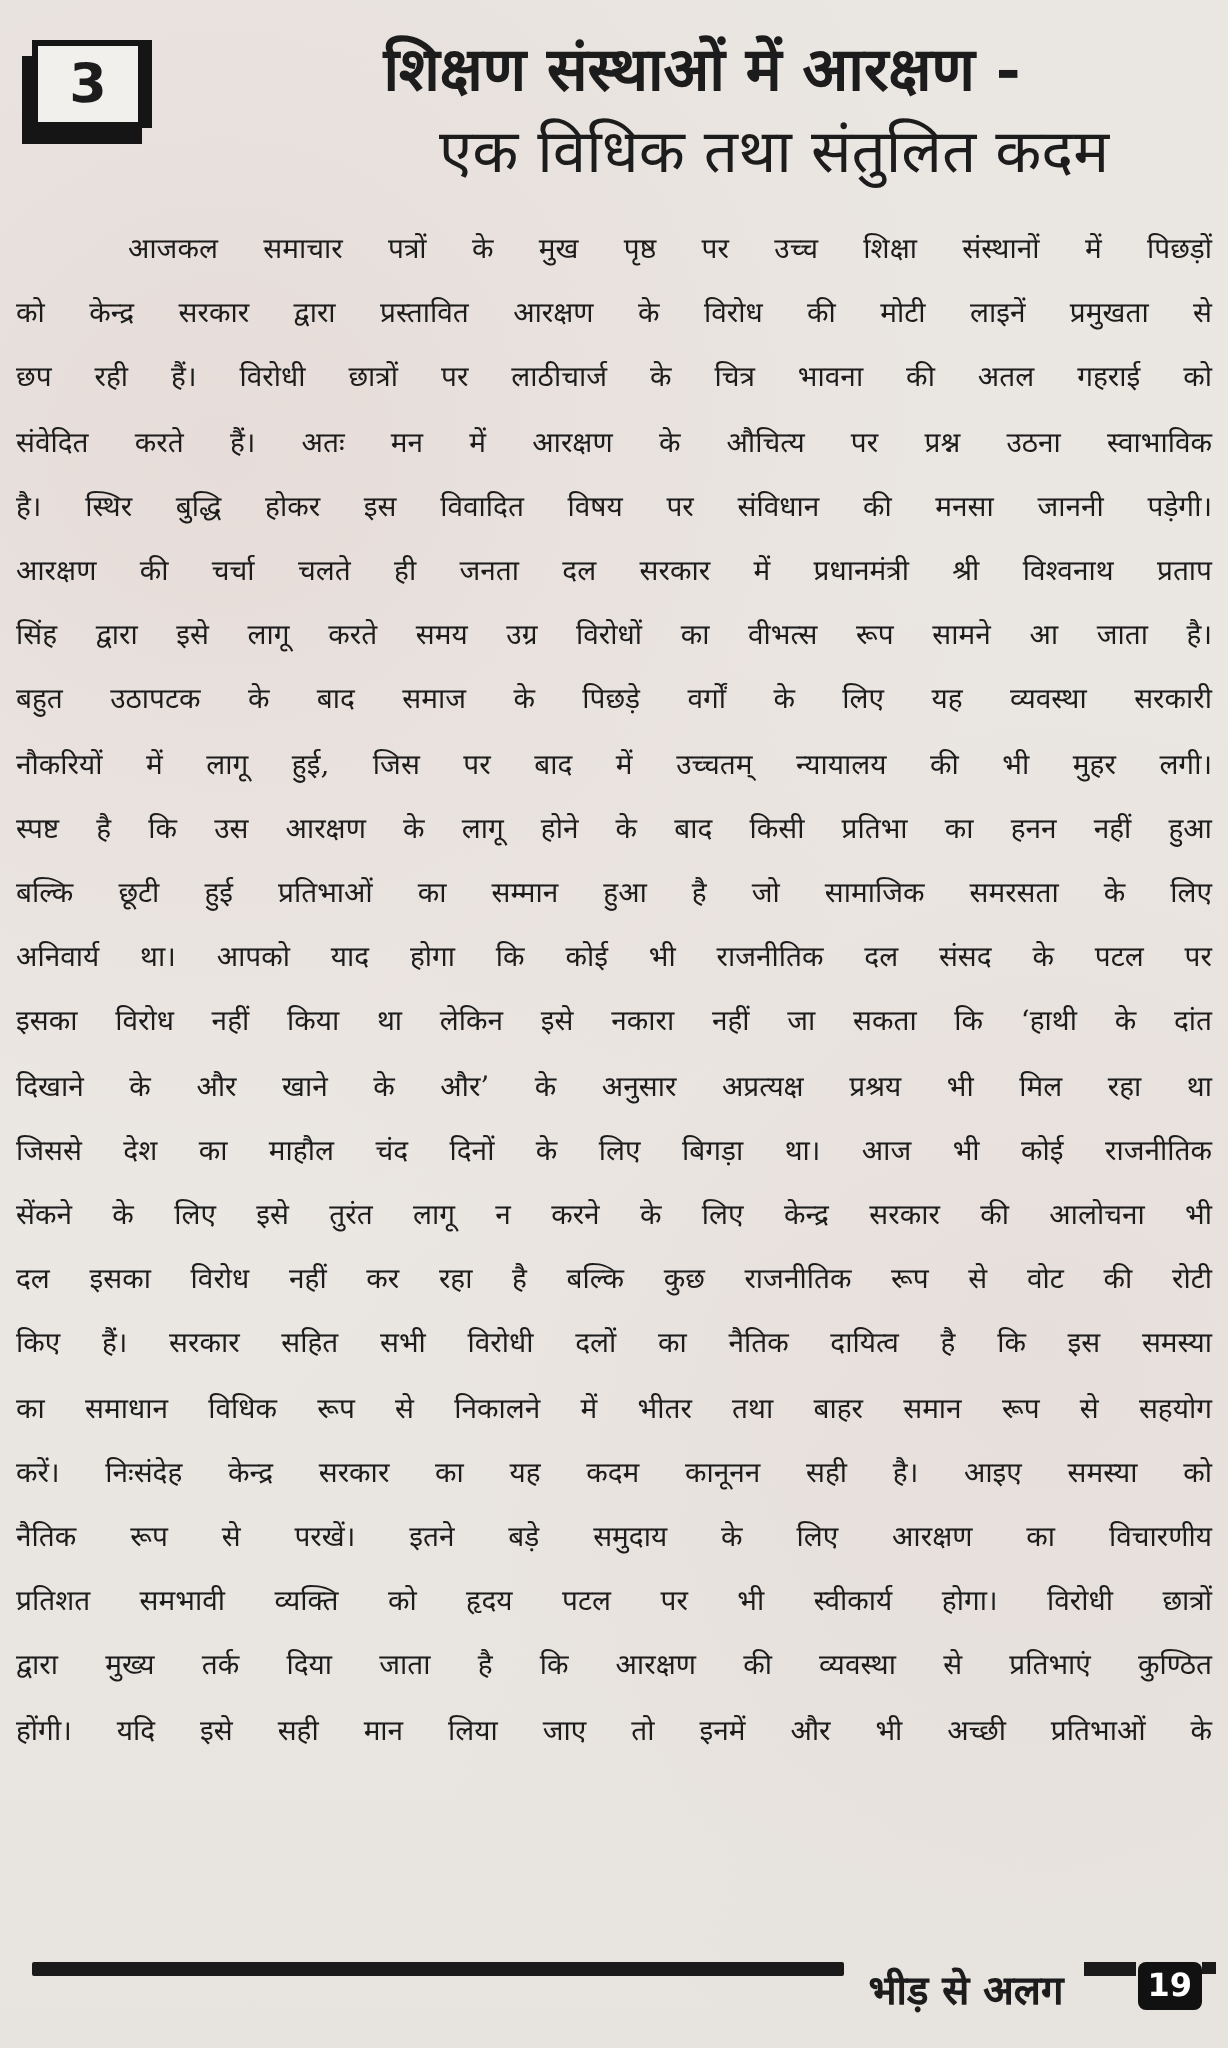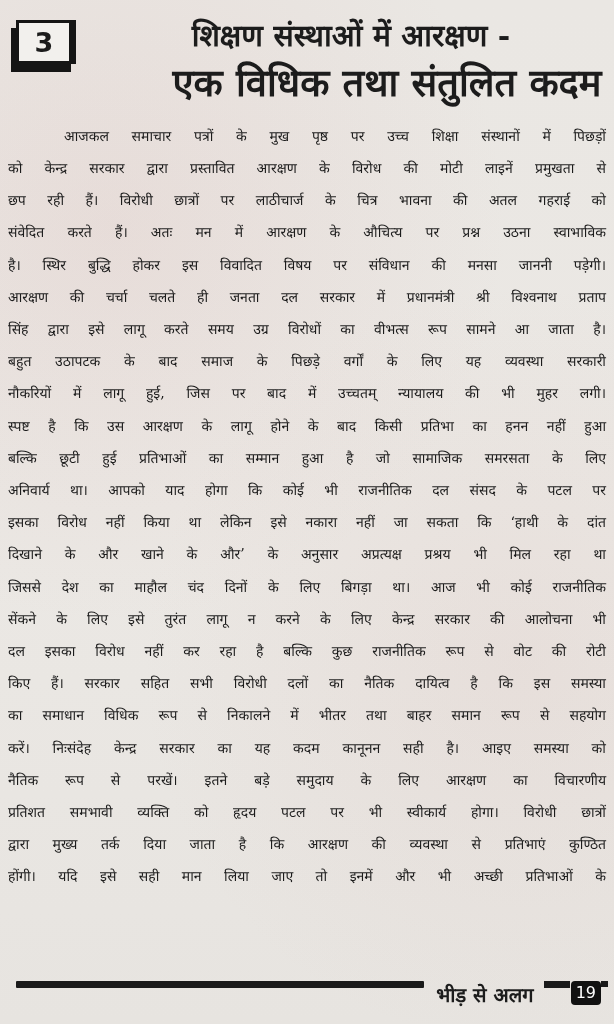--- a/index.html
+++ b/index.html
@@ -46,22 +46,22 @@
     margin-left: 24px;
     text-align: center;
   }
   .title-line1 {
     font-size: 30px;
     font-weight: 700;
     line-height: 1.35;
     white-space: nowrap;
   }
   .title-line2 {
-    font-size: 38px;
-    font-weight: 700;
+    font-size: 30px;
+    font-weight: 400;
     line-height: 1.35;
     padding-left: 72px;
     white-space: nowrap;
   }
 
   
   .body-text {
     padding: 12px 8px 0 8px;
   }
   .body-line {
@@ -106,21 +106,21 @@
   }
   .page-number-badge {
     flex: 0 0 auto;
     min-width: 18px;
     padding: 2px 5px 3px 5px;
     background: #111;
     color: #fff;
     text-align: center;
     font-family: "DejaVu Sans", "Liberation Sans", sans-serif;
     font-size: 16px;
-    font-weight: normal;
+    font-weight: bold;
     border-radius: 4px;
   }
   .footer-nub {
     flex: 0 0 auto;
     width: 7px;
     height: 6px;
     background: #1a1a1a;
   }
 </style>
 </head>

